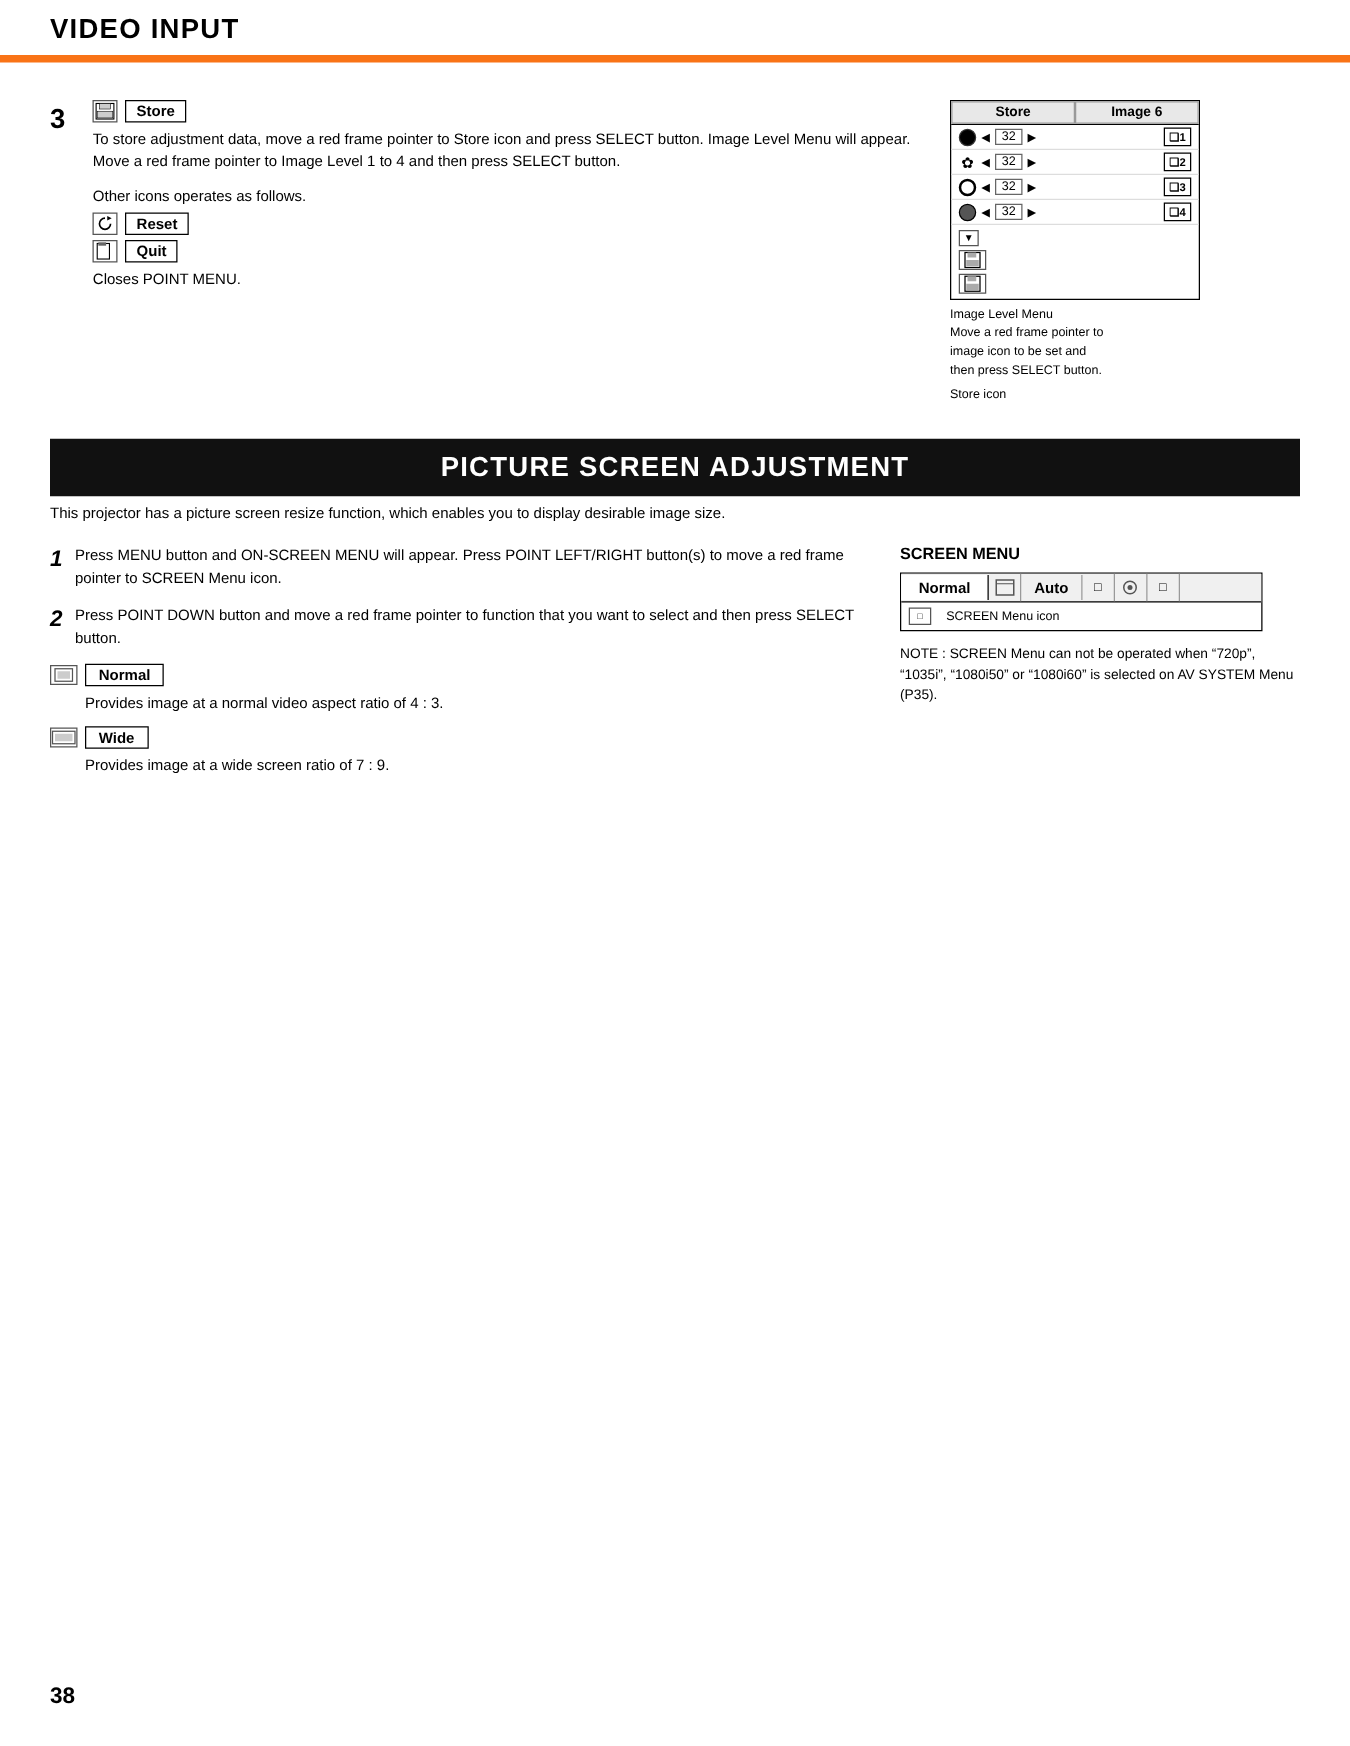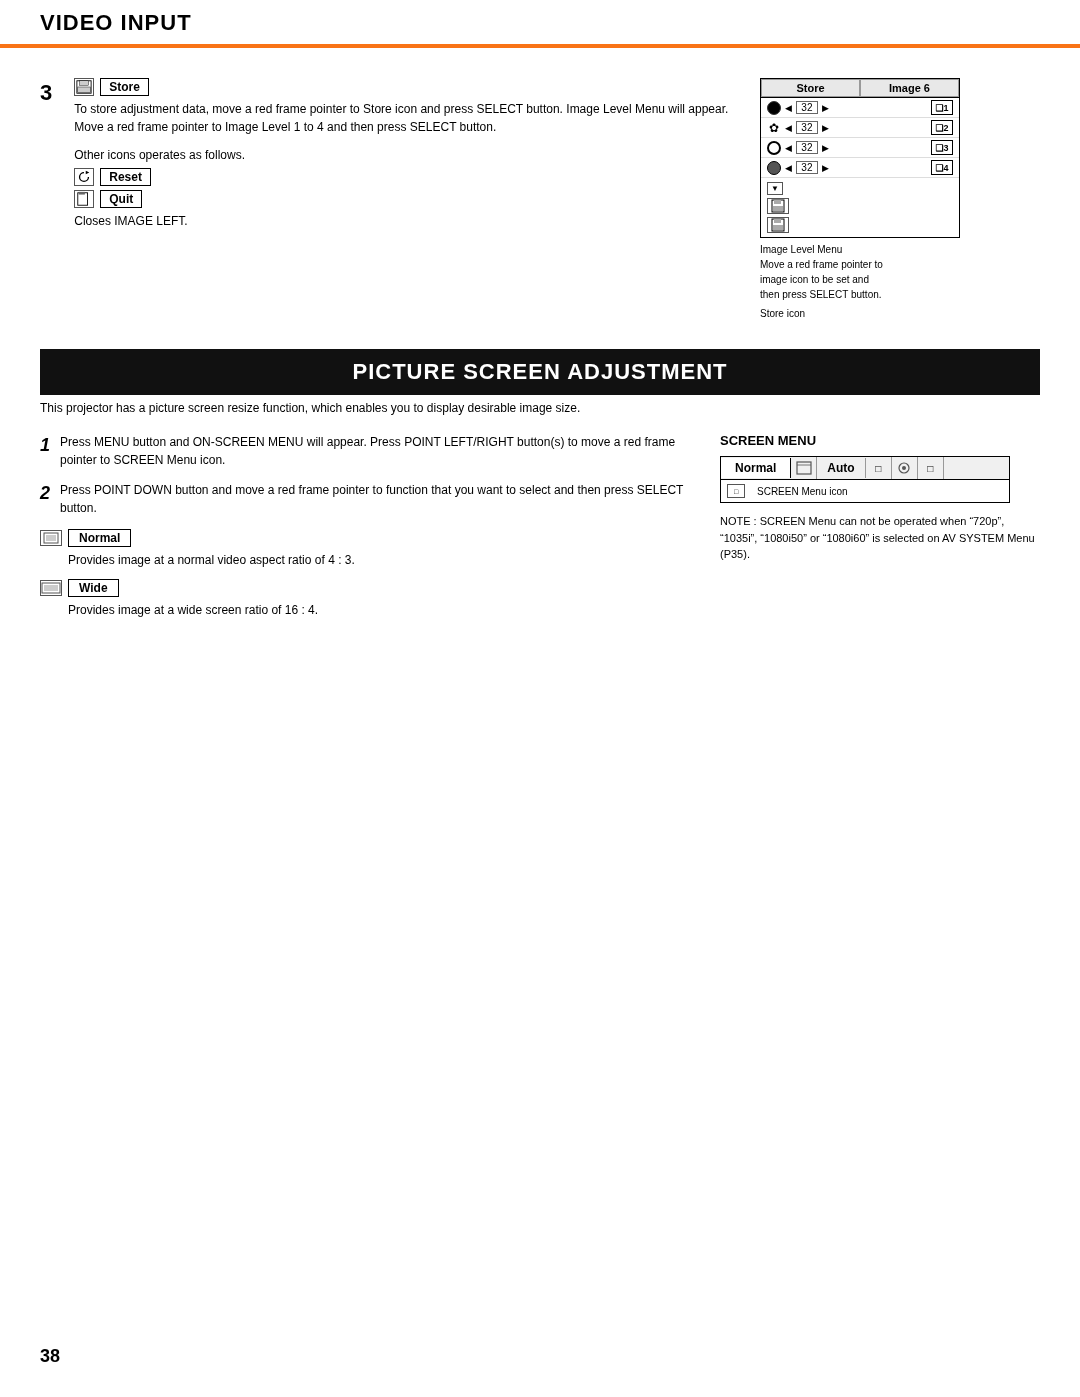--- a/index.html
+++ b/index.html
@@ -18,21 +18,21 @@
       position: absolute;
       bottom: 30px;
       left: 40px;
       font-size: 18px;
       font-weight: bold;
     }
 
     
     .video-input-header {
       background: #fff;
-      border-bottom: 4px solid #f97316;
+      border-bottom: 6px solid #f97316;
       padding: 10px 40px 8px 40px;
       margin-bottom: 30px;
     }
     .video-input-header h1 {
       font-size: 22px;
       font-weight: bold;
       letter-spacing: 1px;
       text-transform: uppercase;
     }
 
@@ -335,21 +335,21 @@
             </svg>
             <span class="icon-label-box">Reset</span>
           </div>
           <div class="icon-row">
             <svg width="20" height="18" viewBox="0 0 20 18" style="border:1px solid #555;">
               <rect x="3" y="2" width="11" height="14" fill="none" stroke="#000" stroke-width="1"></rect>
               <rect x="4" y="1" width="7" height="3" fill="#666"></rect>
             </svg>
             <span class="icon-label-box">Quit</span>
           </div>
-          <p class="step-desc">Closes IMAGE LEFT.</p>
+          <p class="step-desc">Closes POINT MENU.</p>
         </div>
       </div>
 
     </div>
 
     <div class="step-right">
       <div class="image-level-menu">
         <div class="ilm-header">
           <div class="ilm-header-cell">Store</div>
           <div class="ilm-header-cell">Image 6</div>
@@ -448,21 +448,21 @@
 
       <div class="normal-icon-row">
         <div class="icon-box-small">
           <svg width="20" height="12" viewBox="0 0 20 12">
             <rect x="1" y="1" width="18" height="10" fill="none" stroke="#555" stroke-width="1"></rect>
             <rect x="3" y="3" width="14" height="6" fill="#ccc"></rect>
           </svg>
         </div>
         <span class="bold-label-box">Wide</span>
       </div>
-      <p class="psa-provides-text">Provides image at a wide screen ratio of 16 : 4.</p>
+      <p class="psa-provides-text">Provides image at a wide screen ratio of 7 : 9.</p>
 
     </div>
 
     <div class="psa-right">
       <p class="screen-menu-label">SCREEN MENU</p>
 
       <div class="screen-menu-box">
         <div class="sm-toolbar">
           <div class="sm-normal">Normal</div>
 

